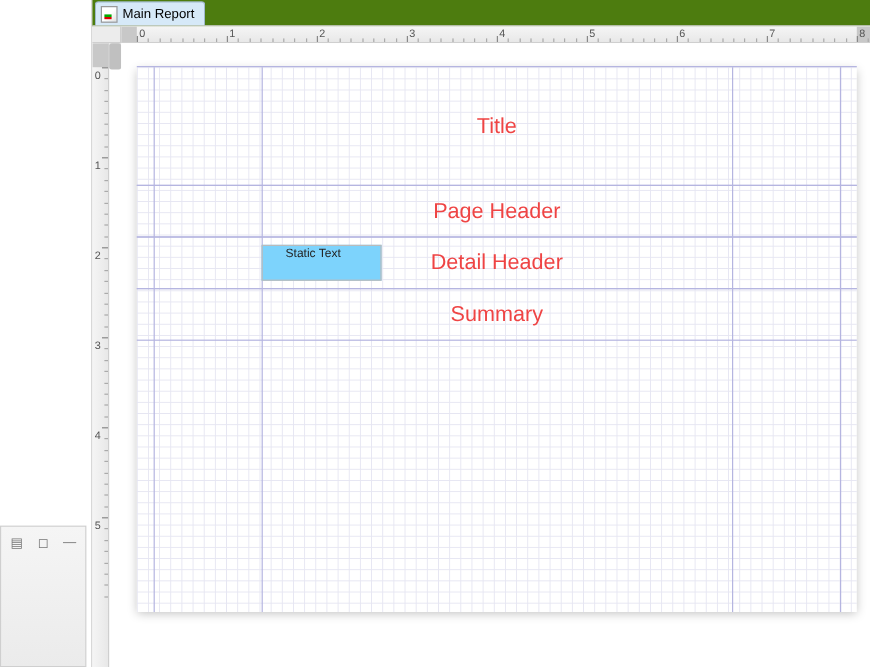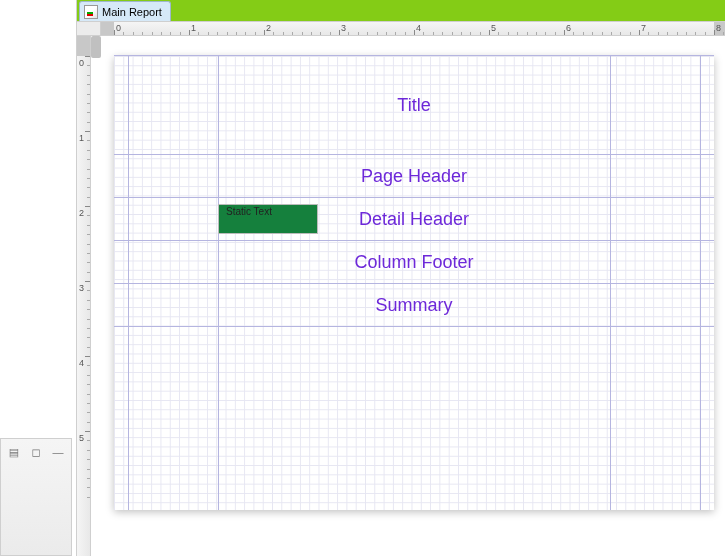--- a/index.html
+++ b/index.html
@@ -37,21 +37,21 @@
   top: 0;
   right: 0;
   bottom: 0;
   border-left: 1px solid #cfcfcf;
   background: #fff;
 }
 
 
 .tab-bar {
   height: 22px;
-  background: #84cc16;
+  background: #4d7c0f;
   border-bottom: 1px solid #cfcfcf;
   display: flex;
   align-items: flex-end;
 }
 .tab {
   background: #d6e9f8;
   border: 1px solid #9fb8cc;
   border-bottom: none;
   height: 20px;
   padding: 0 8px 0 4px;
@@ -211,33 +211,33 @@
   position: relative;
   border-top: 1px solid #b5b5e0;
   border-bottom: 1px solid #b5b5e0;
   margin-top: -1px;
 }
 .band-label {
   position: absolute;
   left: 50%;
   top: 50%;
   transform: translate(-50%, -50%);
-  color: #6d28d9;
+  color: #ef4444;
   font-size: 18px;
   pointer-events: none;
 }
 
 
 .static-text {
   position: absolute;
   border: 1px solid #bbb;
-  background: #15803d;
+  background: #7dd3fc;
   font-size: 10px;
   color: #222;
-  padding: 1px 7px;
+  padding: 1px 19px;
   cursor: move;
 }
 
 
 .vguide {
   position: absolute;
   top: 0;
   bottom: 0;
   width: 1px;
   background: #b5b5e0;
@@ -424,22 +424,19 @@
             <div class="band-label">Title</div>
           </div>
           <div class="band" style="height: 44px; text-align: center;">
             <div class="band-label">Page Header</div>
           </div>
           <div class="band" style="height: 44px;">
             <div class="band-label">Detail Header</div>
             <div class="static-text" style="left: 104px; top: 6px; width: 100px; height: 30px;">Static Text</div>
           </div>
           <div class="band" style="height: 44px;">
-            <div class="band-label">Column Footer</div>
-          </div>
-          <div class="band" style="height: 44px;">
             <div class="band-label">Summary</div>
           </div>
         </div>
     </div>
   </div>
 
 </div>
 
 </body></html>

